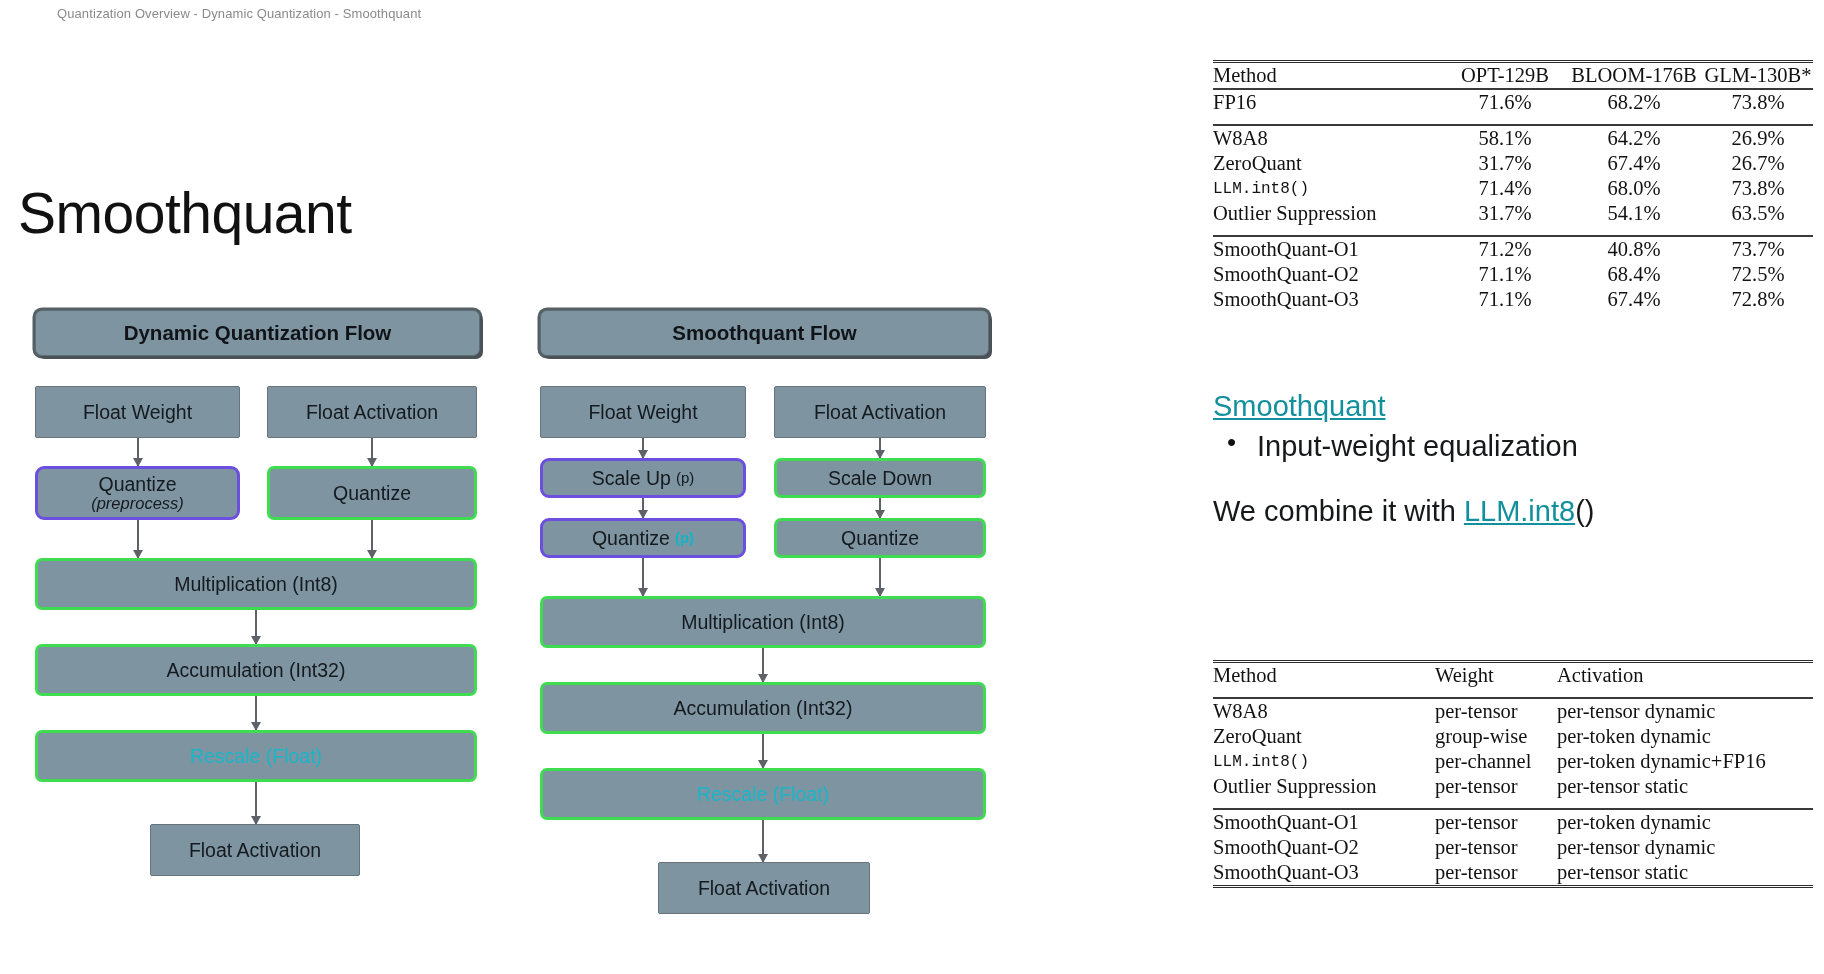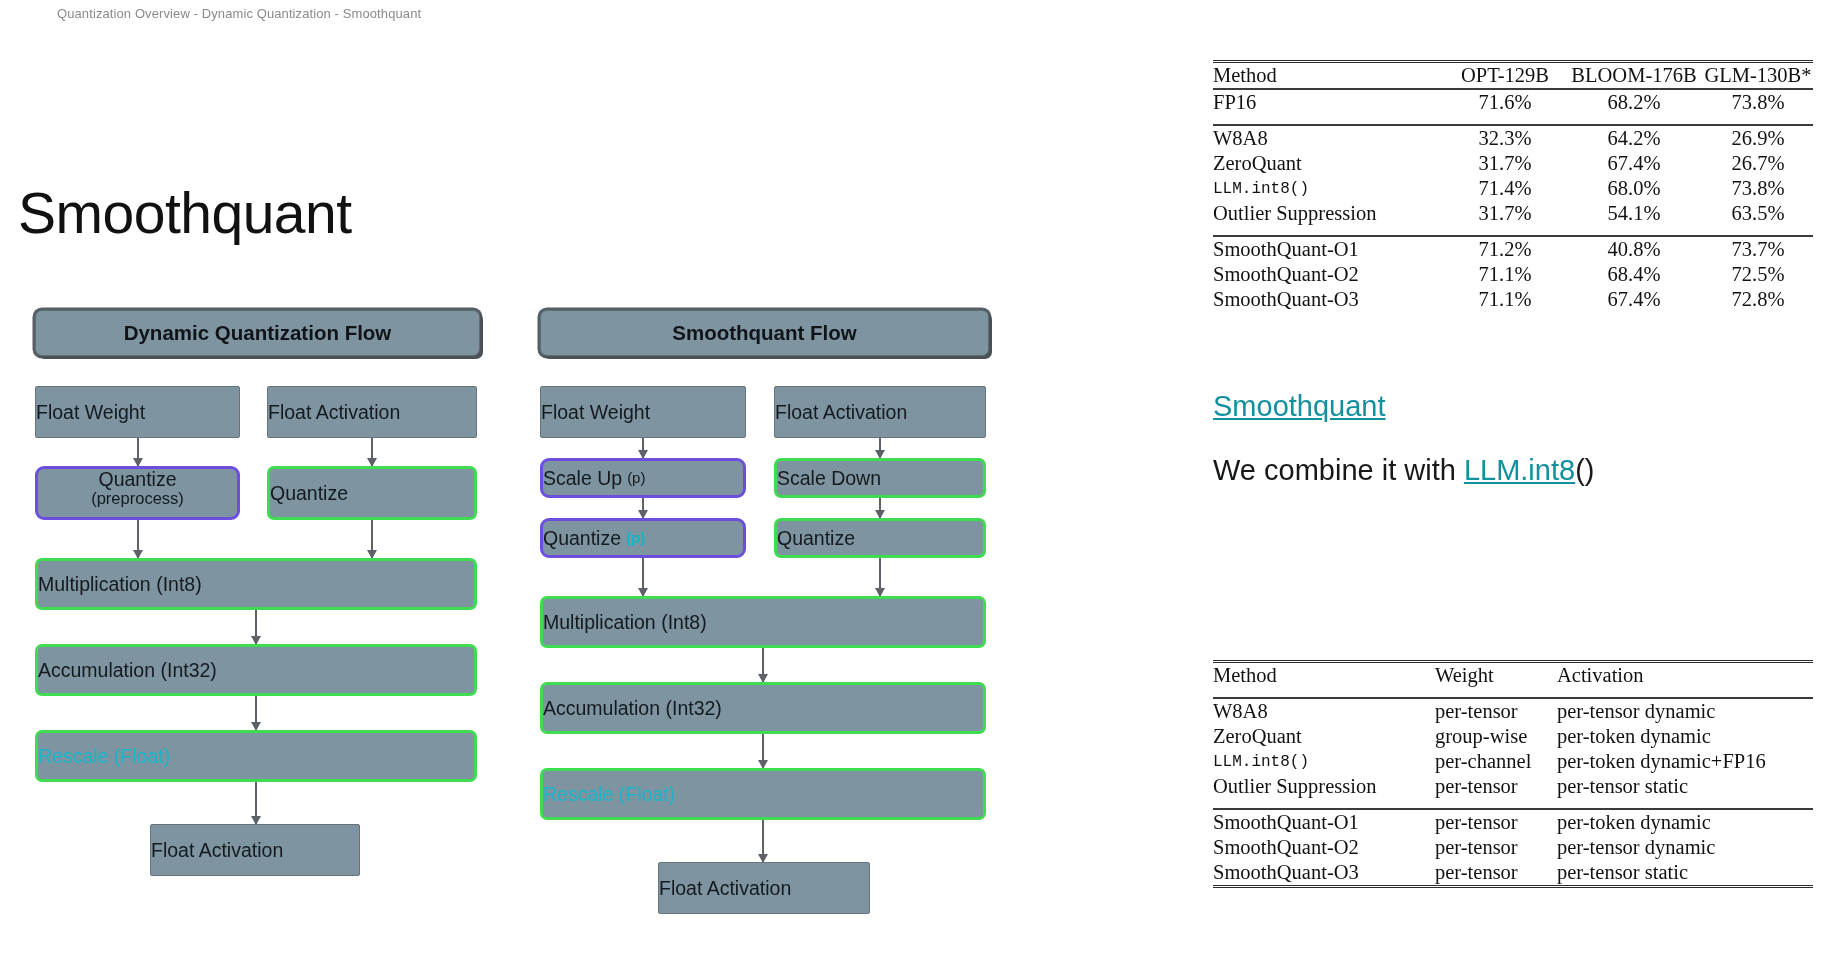--- a/index.html
+++ b/index.html
@@ -41,31 +41,31 @@
     font-weight:bold;font-size:20.5px;color:#101418;
     margin-bottom:30px;
   }
   .flow.left .flow-header{width:443px;}
   .flow.right .flow-header{width:447px;}
 
   .cols{position:relative;}
 
   .node{
     background:#7e95a1;
-    display:flex;align-items:center;
+    display:flex;align-items:center;justify-content:center;
     text-align:center;color:#141a1f;
     font-size:19.5px;line-height:1.05;
     box-sizing:border-box;
     position:absolute;
   }
   .node.plain{border:1.5px solid #67747b;border-radius:2px;}
   .node.green{border:3px solid #3fdc52;border-radius:7px;}
   .node.purple{border:3px solid #6d4fe0;border-radius:9px;}
 
-  .node .sub{display:block;font-size:16.5px;margin-top:1px;}
+  .node .sub{display:block;font-size:16.5px;margin-top:1px;font-style:italic;}
   .node .pmark{font-size:15px;margin-left:5px;}
   .node .pmark.cyan{color:#11b5c6;font-weight:bold;}
   .cyan-text{color:#17b6c9;}
 
   .arrow{position:absolute;width:2px;background:#5e6268;}
   .arrow::after{
     content:"";position:absolute;left:-4px;bottom:-1px;
     width:0;height:0;border-left:5px solid transparent;
     border-right:5px solid transparent;border-top:9px solid #5e6268;
   }
@@ -259,21 +259,21 @@
         <td class="rule-mid num">71.6%</td>
         <td class="rule-mid num">68.2%</td>
         <td class="rule-mid num">73.8%</td>
       </tr>
       <tr class="spacer-row">
           <td colspan="4"></td>
         </tr>
 
       <tr>
         <td class="rule-mid">W8A8</td>
-        <td class="rule-mid num">32.3%</td>
+        <td class="rule-mid num">58.1%</td>
         <td class="rule-mid num">64.2%</td>
         <td class="rule-mid num">26.9%</td>
       </tr>
       <tr>
         <td>ZeroQuant</td>
         <td class="num">31.7%</td>
         <td class="num">67.4%</td>
         <td class="num">26.7%</td>
       </tr>
       <tr>
@@ -308,20 +308,23 @@
         <td>SmoothQuant-O3</td>
         <td class="num">71.1%</td>
         <td class="num">67.4%</td>
         <td class="num">72.8%</td>
       </tr>
     </tbody>
   </table>
 
   <div class="textblock">
     <div><a class="link" href="#">Smoothquant</a></div>
+    <ul class="bullets">
+      <li>Input-weight equalization</li>
+    </ul>
     <div class="gap"></div>
     <div>
       <span>We combine it with </span><a class="link" href="#">LLM.int8</a><span>()</span>
     </div>
     <ul class="bullets">
     </ul>
   </div>
 
   <table class="paper tbl2">
     <colgroup>

